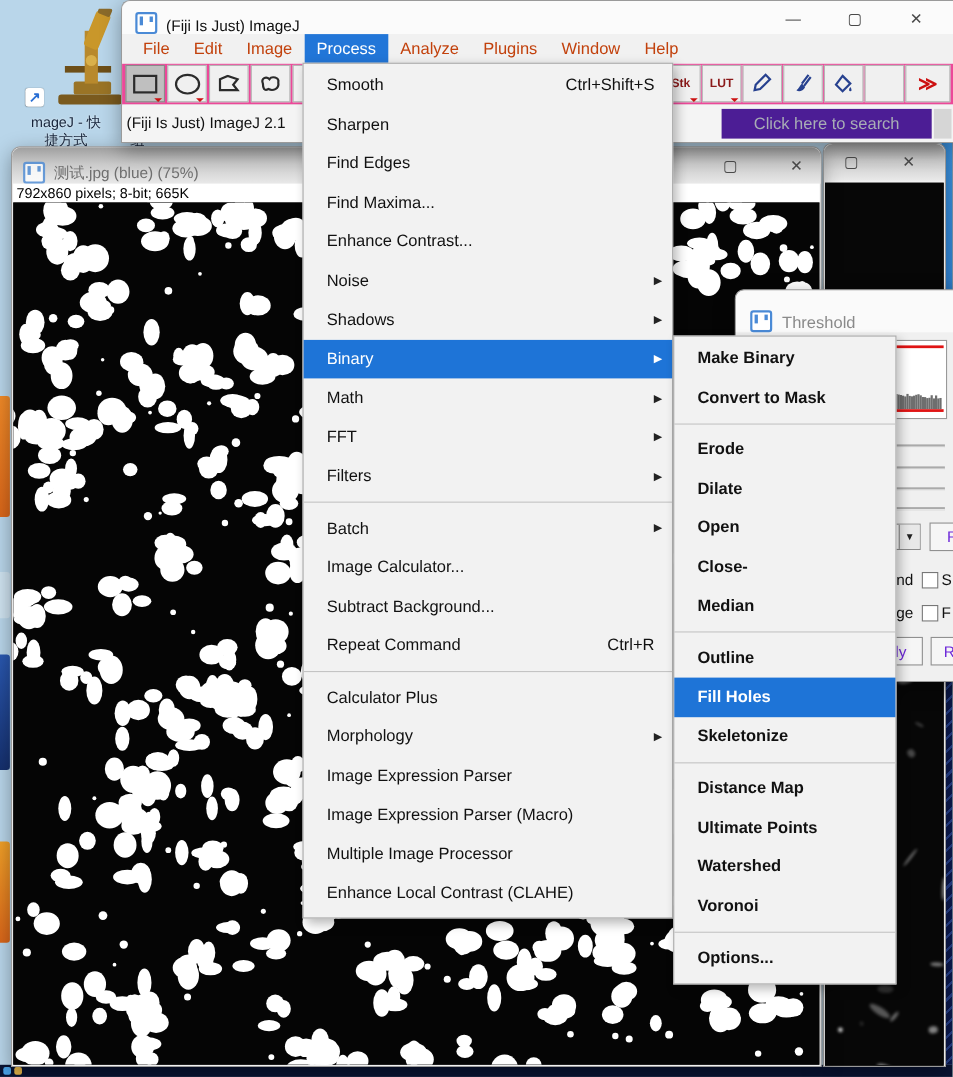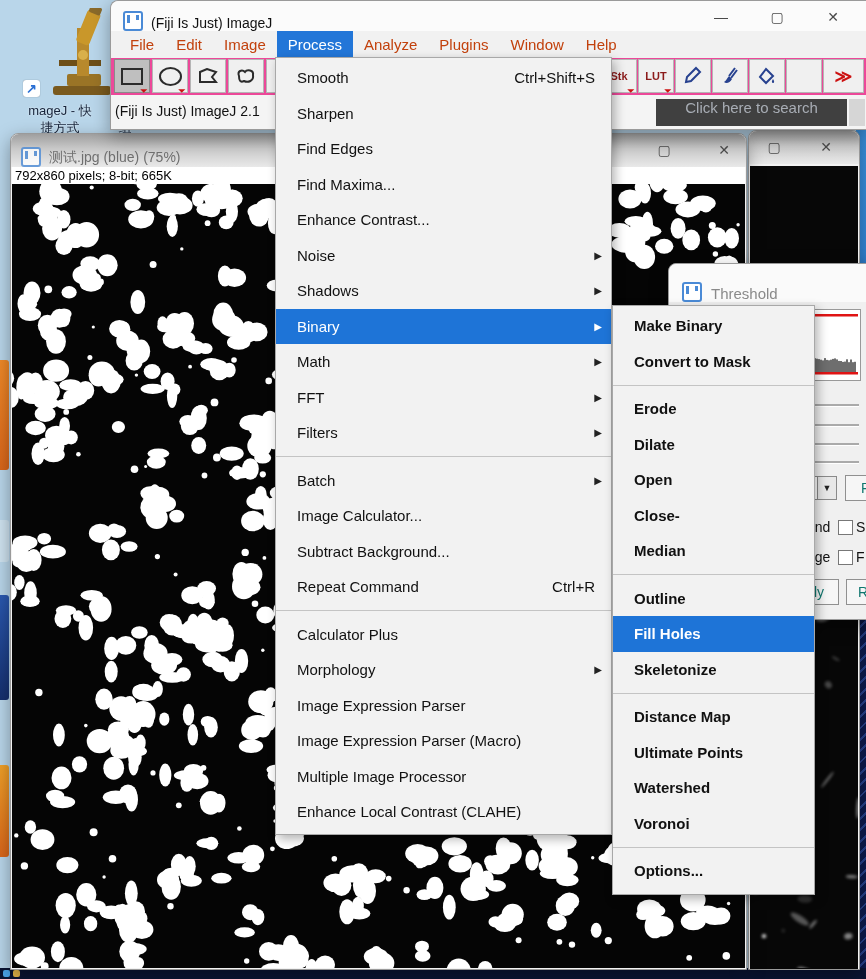--- a/index.html
+++ b/index.html
@@ -42,22 +42,22 @@
   .tool-btn{position:absolute;top:1px;width:36px;height:34px;background:#f0f0f0;
     border:1px solid #b5b5b5;box-sizing:border-box;display:flex;align-items:center;justify-content:center;}
   .tool-btn.selected{background:#bfbfbf;border-color:#8a8a8a;}
   .corner-tri{position:absolute;right:2px;bottom:2px;width:0;height:0;
     border-left:5px solid transparent;border-top:5px solid transparent;border-right:5px solid #cc1111;
     transform:rotate(45deg);}
   .tool-text{font-size:11px;color:#8b1a1a;font-weight:bold;}
   #statusrow{position:absolute;left:0;top:94px;right:0;height:34px;background:#f4f4f4;}
   #status-text{position:absolute;left:4px;top:8px;width:170px;overflow:hidden;white-space:nowrap;
     font-size:14px;color:#111;}
-  #search-box{position:absolute;left:545px;top:4px;width:191px;height:27px;background:#404040;
-    display:flex;align-items:flex-start;justify-content:center;}
+  #search-box{position:absolute;left:545px;top:4px;width:191px;height:27px;background:#4c1d95;
+    display:flex;align-items:center;justify-content:center;}
   #search-box span{font-size:15px;color:#a8adb5;}
   #search-side{position:absolute;left:738px;top:4px;width:16px;height:27px;background:#d6d6d6;}
 
   
   #img-win{left:10px;top:133px;width:735px;height:835px;}
   #img-title-text{font-size:14px;color:#6f6f6f;margin-left:8px;}
   #img-info{position:absolute;left:1px;top:33px;right:1px;height:17px;background:#fff;
     font-size:13px;color:#000;padding-left:3px;line-height:17px;border-bottom:1px solid #aaa;}
   #binary-canvas{position:absolute;left:1px;top:50px;width:733px;height:784px;background:#050505;overflow:hidden;}
 
@@ -67,21 +67,21 @@
 
   
   #thr-win{left:668px;top:263px;width:210px;height:355px;background:#f0f0f0;}
   #thr-title-text{font-size:15px;color:#8a8a8a;margin-left:9px;}
   #thr-hist{position:absolute;left:18px;top:45px;width:172px;height:70px;background:#fff;border:1px solid #999;}
   .thr-groove{position:absolute;left:18px;width:172px;height:2px;background:#aaa;border-bottom:1px solid #fff;}
   #thr-combo{position:absolute;left:60px;top:212px;width:106px;height:22px;background:#fff;border:1px solid #8a8a8a;}
   #thr-combo .dd{position:absolute;right:0;top:0;width:18px;height:100%;background:#e8e8e8;
     border-left:1px solid #8a8a8a;font-size:9px;color:#222;text-align:center;line-height:22px;}
   .thr-btn{position:absolute;height:24px;background:#f6f6f6;border:1px solid #909090;
-    font-size:14px;color:#0f766e;display:flex;align-items:center;justify-content:center;}
+    font-size:14px;color:#6d28d9;display:flex;align-items:center;justify-content:center;}
   .thr-frag{position:absolute;font-size:14px;color:#111;}
   .thr-check{position:absolute;width:13px;height:13px;background:#fff;border:1px solid #777;}
 
   
   .popup{position:absolute;background:#f2f2f2;border:1px solid #a8a8a8;
     box-shadow:3px 4px 10px rgba(0,0,0,.3);padding-top:2px;box-sizing:border-box;}
   #process-menu{left:275px;top:57px;width:337px;height:778px;}
   #binary-menu{left:612px;top:305px;width:203px;height:590px;}
   .menu-row{height:35.5px;display:flex;align-items:center;font-size:15px;color:#111;
     padding:0 10px 0 21px;position:relative;}

